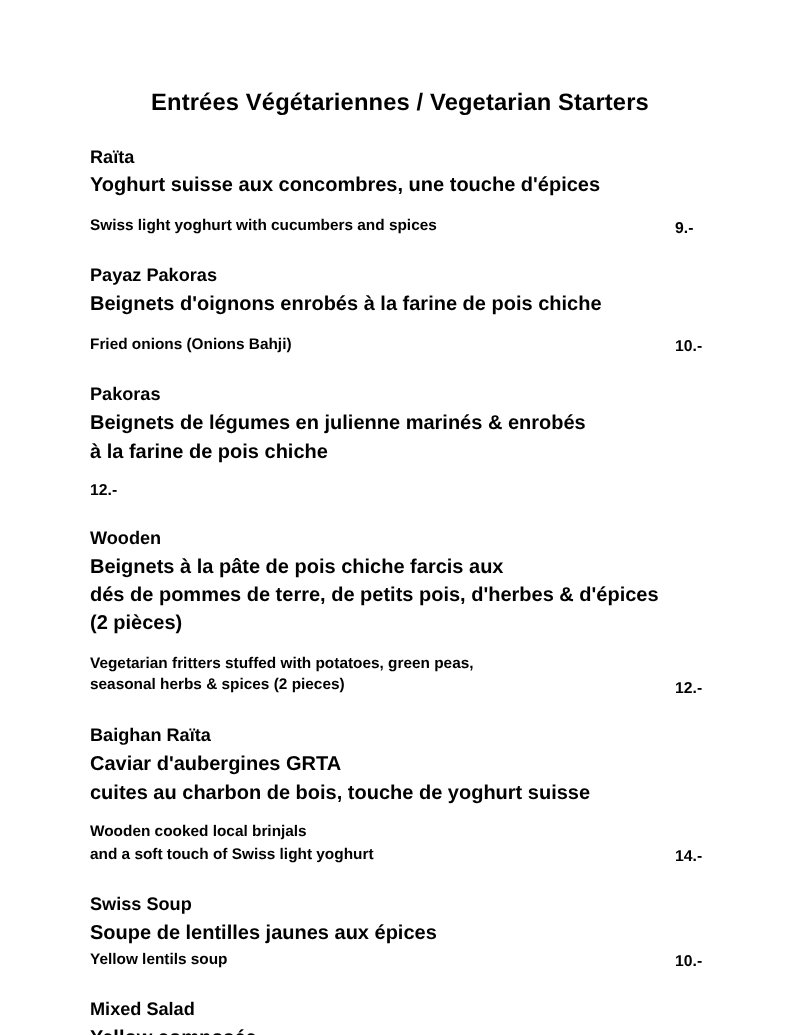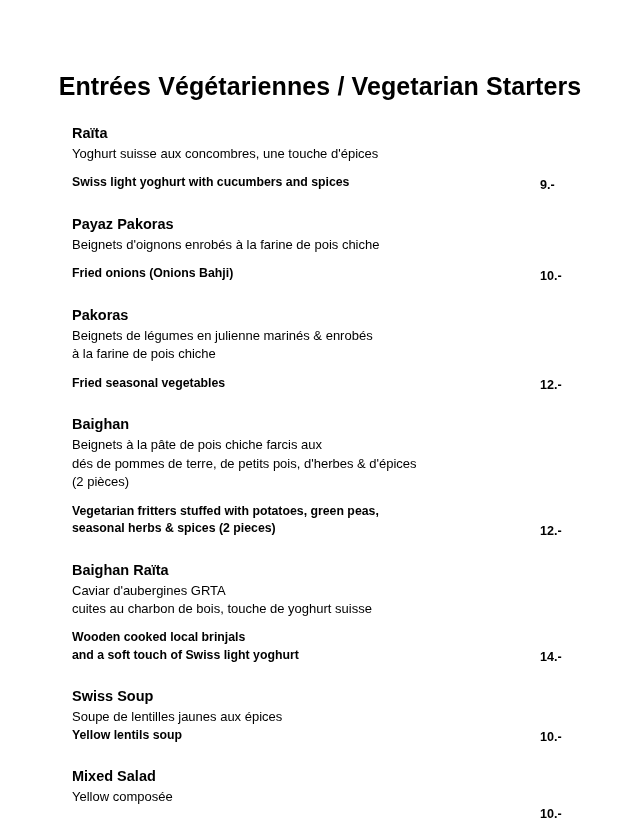--- a/index.html
+++ b/index.html
@@ -17,41 +17,41 @@
   }
   .page {
     width: 640px;
     height: 828px;
     box-sizing: border-box;
     padding: 0 0 0 0;
     position: relative;
   }
   .title {
     text-align: center;
-    font-size: 25px;
+    font-size: 19px;
     font-weight: bold;
     margin: 72px 0 0 0;
     letter-spacing: 0.1px;
   }
   .menu {
     margin: 22px 0 16px 0;
     padding: 0 48px 0 72px;
   }
   .item {
     margin-bottom: 22px;
   }
   .item-name {
     font-size: 14.5px;
     font-weight: bold;
     line-height: 1.45;
     margin-bottom: 1px;
   }
   .desc-fr {
-    font-size: 13px;
-    font-weight: normal;
+    font-size: 16px;
+    font-weight: bold;
     line-height: 1.42;
     margin-bottom: 0;
   }
   .desc-block {
     display: flex;
     align-items: flex-end;
     justify-content: space-between;
     gap: 12px;
   }
   .desc-en {
@@ -106,28 +106,25 @@
         </div>
       </div>
       <div class="item">
         <div class="item-name">Pakoras</div>
         <div class="desc-fr">
           <span class="line">Beignets de légumes en julienne marinés &amp; enrobés</span>
           <span class="line">à la farine de pois chiche</span>
         </div>
         <div class="gap-small"></div>
         <div class="desc-block">
-          <div class="desc-en">
-            <span class="line">Fried seasonal vegetables</span>
-          </div>
           <div class="price">12.-</div>
         </div>
       </div>
       <div class="item">
-        <div class="item-name">Baighan</div>
+        <div class="item-name">Wooden</div>
         <div class="desc-fr">
           <span class="line">Beignets à la pâte de pois chiche farcis aux</span>
           <span class="line">dés de pommes de terre, de petits pois, d'herbes &amp; d'épices</span>
           <span class="line">(2 pièces)</span>
         </div>
         <div class="gap-small"></div>
         <div class="desc-block">
           <div class="desc-en">
             <span class="line">Vegetarian fritters stuffed with potatoes, green peas,</span>
             <span class="line">seasonal herbs &amp; spices (2 pieces)</span>

